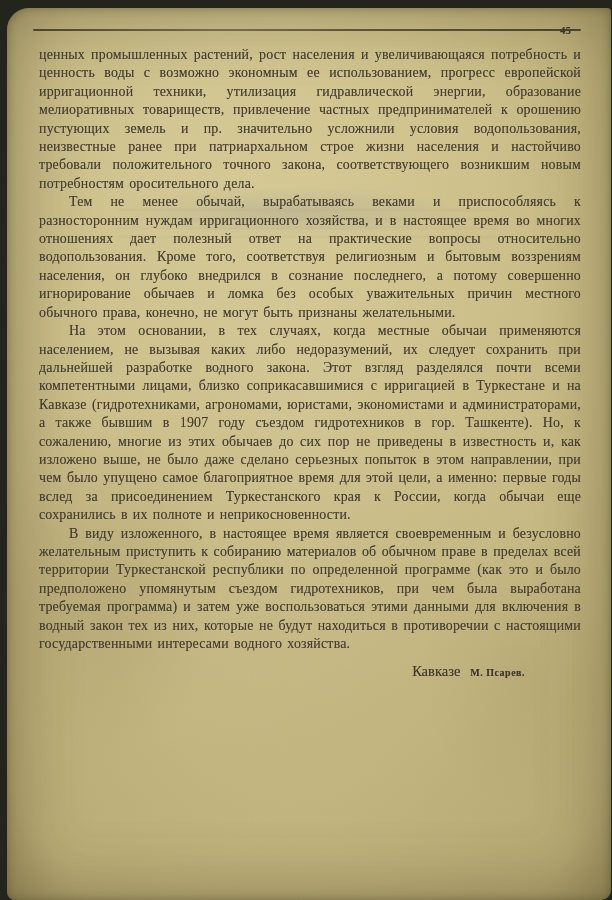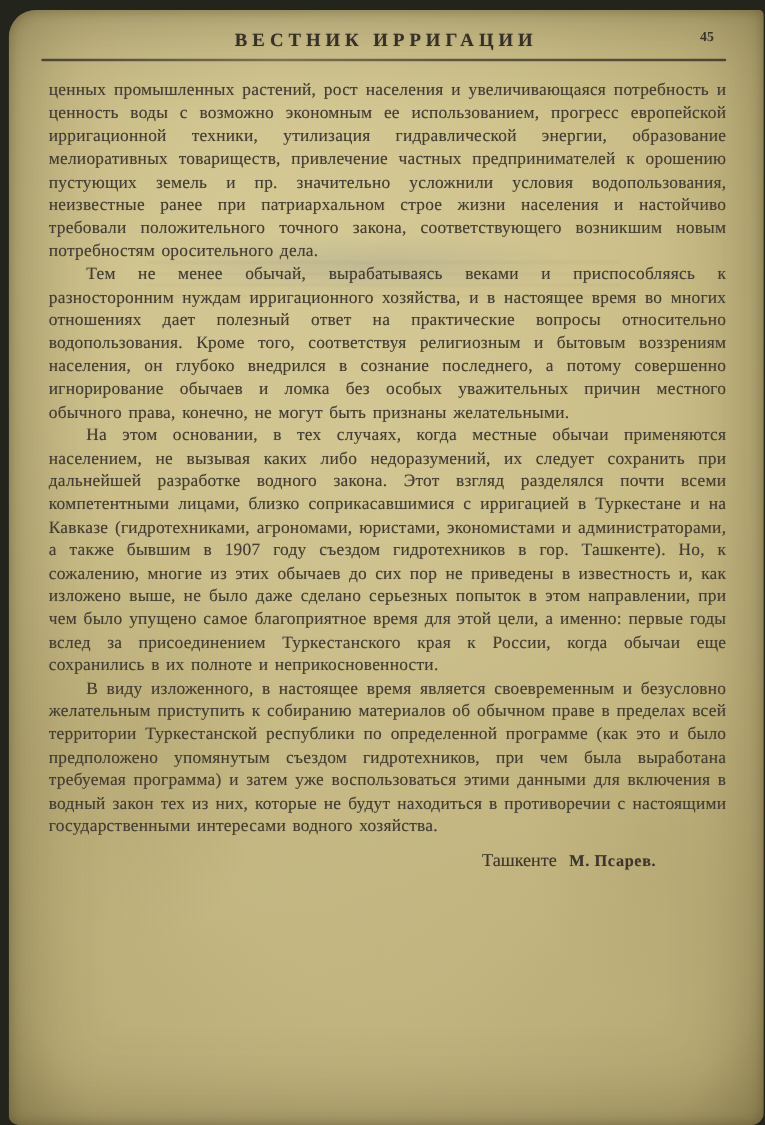--- a/index.html
+++ b/index.html
@@ -104,46 +104,45 @@
   .signature {
     position: relative;
     margin: 10px 86px 0 0;
     text-align: right;
     font-size: 14.5px;
     color: #3c362d;
     text-shadow: 0 0 0.6px rgba(60,54,45,0.45);
   }
   .signature .sig-name {
     font-weight: bold;
-    font-size: 13px;
+    font-size: 10px;
     margin-left: 10px;
     letter-spacing: 0.5px;
   }
 </style>
 </head>
 <body>
 
 <div class="paper">
 
   <div class="stain blue-smudge"></div>
   <div class="stain ghost-text"></div>
   <div class="stain lower-mottle"></div>
   <div class="stain right-mottle"></div>
 
   <header class="page-header">
-    <span class="masthead">ВЕСТНИК ИРРИГАЦИИ</span>
     <span class="pagenum">45</span>
   </header>
 
   <div class="header-rule"></div>
 
   <main class="article">
     <p class="continuation">ценных промышленных растений, рост населения и увеличивающаяся потребность и ценность воды с возможно экономным ее использованием, прогресс европейской ирригационной техники, утилизация гидравлической энергии, образование мелиоративных товариществ, привлечение частных предпринимателей к орошению пустующих земель и пр. значительно усложнили условия водопользования, неизвестные ранее при патриархальном строе жизни населения и настойчиво требовали положительного точного закона, соответствующего возникшим новым потребностям оросительного дела.</p>
     <p>Тем не менее обычай, вырабатываясь веками и приспособляясь к разносторонним нуждам ирригационного хозяйства, и в настоящее время во многих отношениях дает полезный ответ на практические вопросы относительно водопользования. Кроме того, соответствуя религиозным и бытовым воззрениям населения, он глубоко внедрился в сознание последнего, а потому совершенно игнорирование обычаев и ломка без особых уважительных причин местного обычного права, конечно, не могут быть признаны желательными.</p>
     <p>На этом основании, в тех случаях, когда местные обычаи применяются населением, не вызывая каких либо недоразумений, их следует сохранить при дальнейшей разработке водного закона. Этот взгляд разделялся почти всеми компетентными лицами, близко соприкасавшимися с ирригацией в Туркестане и на Кавказе (гидротехниками, агрономами, юристами, экономистами и администраторами, а также бывшим в 1907 году съездом гидротехников в гор. Ташкенте). Но, к сожалению, многие из этих обычаев до сих пор не приведены в известность и, как изложено выше, не было даже сделано серьезных попыток в этом направлении, при чем было упущено самое благоприятное время для этой цели, а именно: первые годы вслед за присоединением Туркестанского края к России, когда обычаи еще сохранились в их полноте и неприкосновенности.</p>
     <p>В виду изложенного, в настоящее время является своевременным и безусловно желательным приступить к собиранию материалов об обычном праве в пределах всей территории Туркестанской республики по определенной программе (как это и было предположено упомянутым съездом гидротехников, при чем была выработана требуемая программа) и затем уже воспользоваться этими данными для включения в водный закон тех из них, которые не будут находиться в противоречии с настоящими государственными интересами водного хозяйства.</p>
   </main>
 
   <div class="signature">
-    <span class="sig-role">Ташкенте</span><span class="sig-name">М. Псарев.</span>
+    <span class="sig-role">Кавказе</span><span class="sig-name">М. Псарев.</span>
   </div>
 
 </div>
 
 </body></html>

